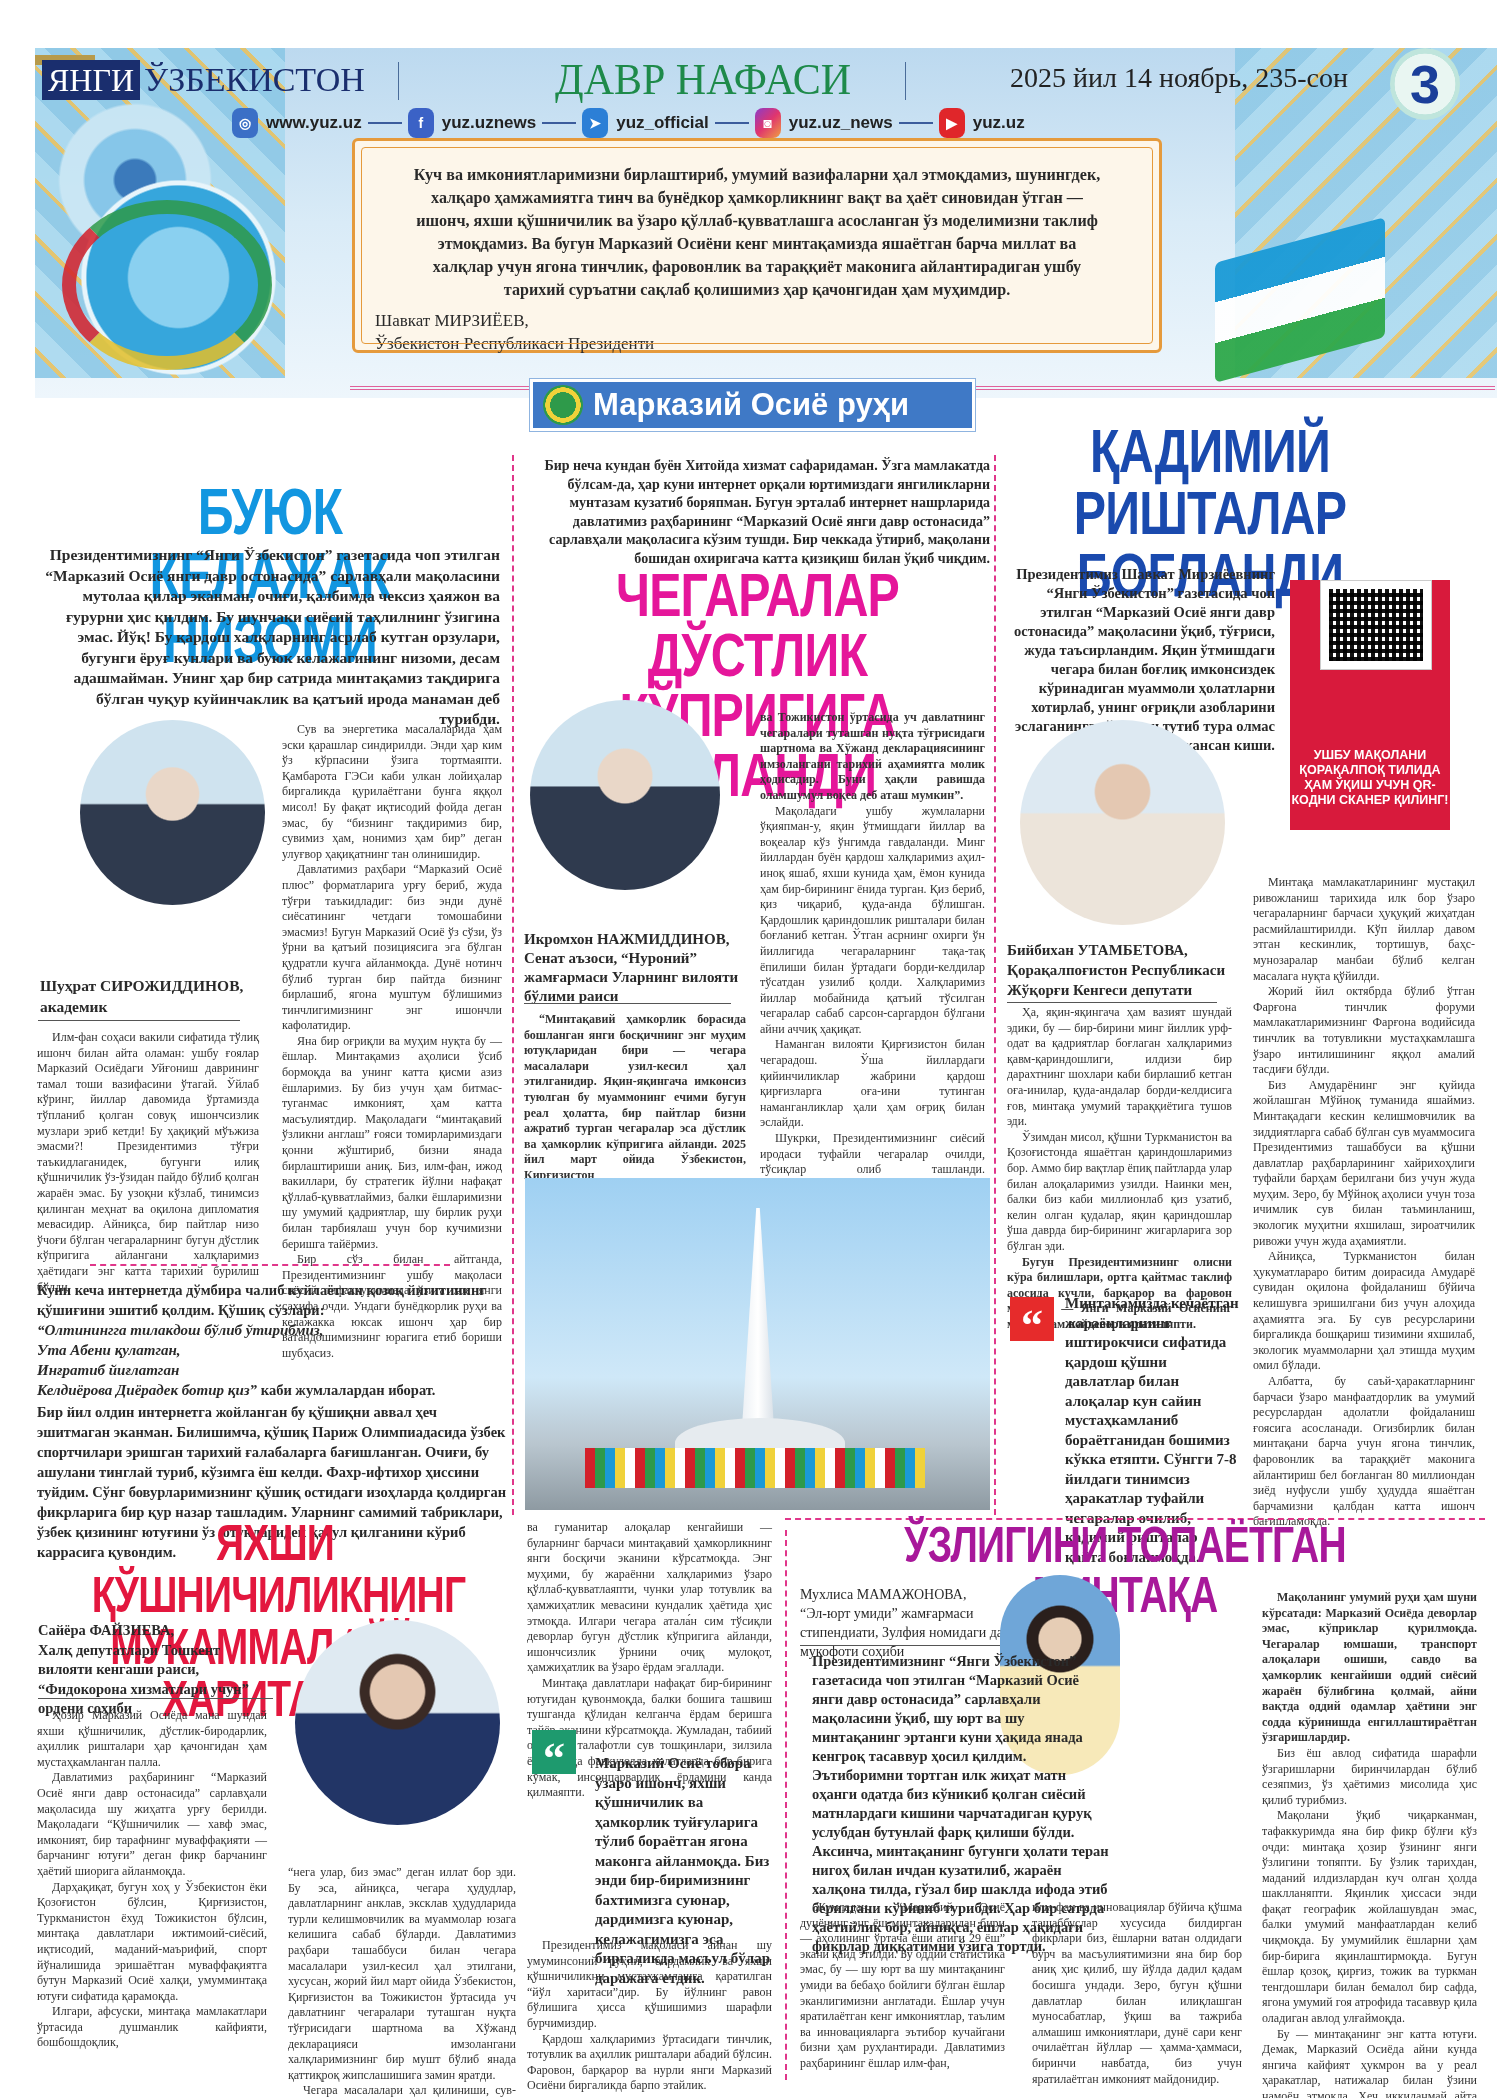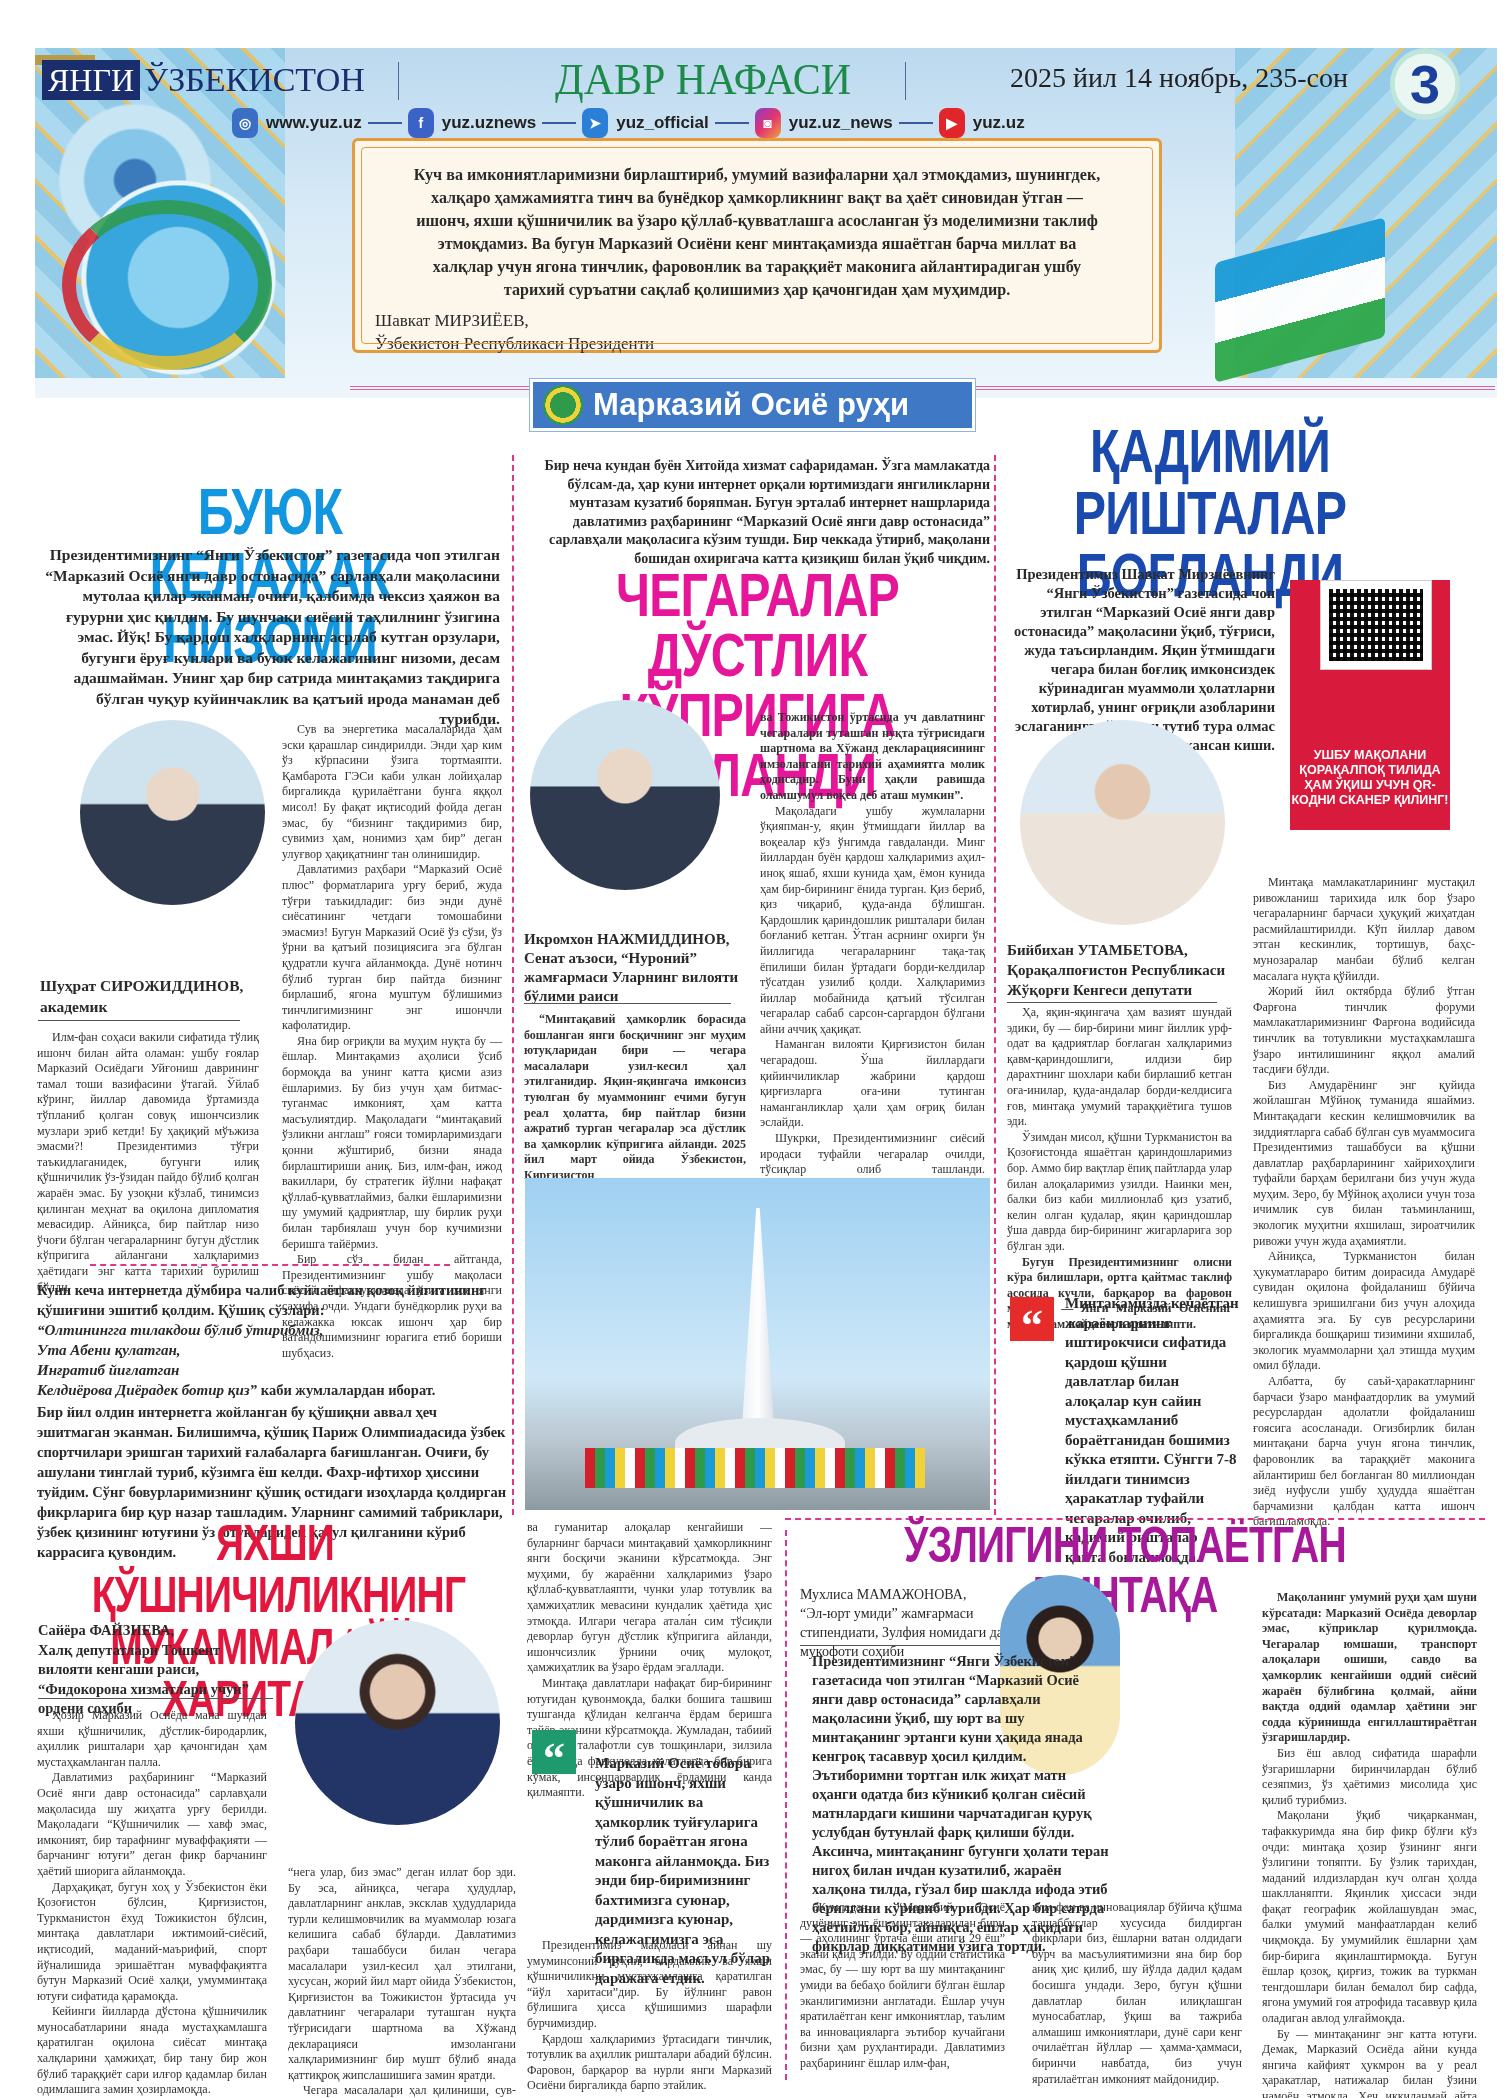--- a/index.html
+++ b/index.html
@@ -207,21 +207,20 @@
 <div class="abs byline" style="left:38px;top:1621px;width:240px;font-size:14.5px;line-height:19.5px">
   <div>Сайёра ФАЙЗИЕВА,</div>
   <div>Халқ депутатлари Тошкент вилояти кенгаши раиси, “Фидокорона хизматлари учун” ордени соҳиби</div>
 </div>
 <div class="abs rule" style="left:38px;top:1698px;width:235px"></div>
 <div class="abs photo photo-f" style="left:295px;top:1620px;width:205px;height:205px"></div>
 <div class="abs body" style="left:37px;top:1708px;width:230px">
   <p>Ҳозир Марказий Осиёда мана шундай яхши қўшничилик, дўстлик-биродарлик, аҳиллик ришталари ҳар қачонгидан ҳам мустаҳкамланган палла.</p>
   <p>Давлатимиз раҳбарининг “Марказий Осиё янги давр остонасида” сарлавҳали мақоласида шу жиҳатга урғу берилди. Мақоладаги “Қўшничилик — хавф эмас, имконият, бир тарафнинг муваффақияти — барчанинг ютуғи” деган фикр барчанинг ҳаётий шиорига айланмоқда.</p>
   <p>Дарҳақиқат, бугун хоҳ у Ўзбекистон ёки Қозоғистон бўлсин, Қирғизистон, Туркманистон ёхуд Тожикистон бўлсин, минтақа давлатлари ижтимоий-сиёсий, иқтисодий, маданий-маърифий, спорт йўналишида эришаётган муваффақиятга бутун Марказий Осиё халқи, умумминтақа ютуғи сифатида қарамоқда.</p>
-  <p>Кейинги йилларда дўстона қўшничилик муносабатларини янада мустаҳкамлашга қаратилган оқилона сиёсат минтақа халқларини ҳамжиҳат, бир тану бир жон бўлиб тараққиёт сари илғор қадамлар билан одимлашига замин ҳозирламоқда.</p>
   <p>Илгари, афсуски, минтақа мамлакатлари ўртасида душманлик кайфияти, бошбошдоқлик,</p>
 </div>
 <div class="abs body" style="left:288px;top:1865px;width:228px">
   <p style="text-indent:0">“нега улар, биз эмас” деган иллат бор эди. Бу эса, айниқса, чегара ҳудудлар, давлатларнинг анклав, эксклав ҳудудларида турли келишмовчилик ва муаммолар юзага келишига сабаб бўларди. Давлатимиз раҳбари ташаббуси билан чегара масалалари узил-кесил ҳал этилгани, хусусан, жорий йил март ойида Ўзбекистон, Қирғизистон ва Тожикистон ўртасида уч давлатнинг чегаралари туташган нуқта тўғрисидаги шартнома ва Хўжанд декларацияси имзолангани халқларимизнинг бир мушт бўлиб янада қаттиқроқ жипслашишига замин яратди.</p>
   <p>Чегара масалалари ҳал қилиниши, сув-энергетика соҳасидаги қўшма лойиҳалар, маданий</p>
 </div>
 <div class="abs body" style="left:527px;top:1520px;width:245px">
   <p style="text-indent:0">ва гуманитар алоқалар кенгайиши — буларнинг барчаси минтақавий ҳамкорликнинг янги босқичи эканини кўрсатмоқда. Энг муҳими, бу жараённи халқларимиз ўзаро қўллаб-қувватлаяпти, чунки улар тотувлик ва ҳамжиҳатлик мевасини кундалик ҳаётида ҳис этмоқда. Илгари чегара атала́н сим тўсиқли деворлар бугун дўстлик кўпригига айланди, ишончсизлик ўрнини очиқ мулоқот, ҳамжиҳатлик ва ўзаро ёрдам эгаллади.</p>
   <p>Минтақа давлатлари нафақат бир-бирининг ютуғидан қувонмоқда, балки бошига ташвиш тушганда қўлидан келганча ёрдам беришга тайёр эканини кўрсатмоқда. Жумладан, табиий офатлар, талафотли сув тошқинлари, зилзила ёки бошқа фавқулодда ҳолатларда бир-бирига кўмак, инсонпарварлик ёрдамини канда қилмаяпти.</p>
 </div>

